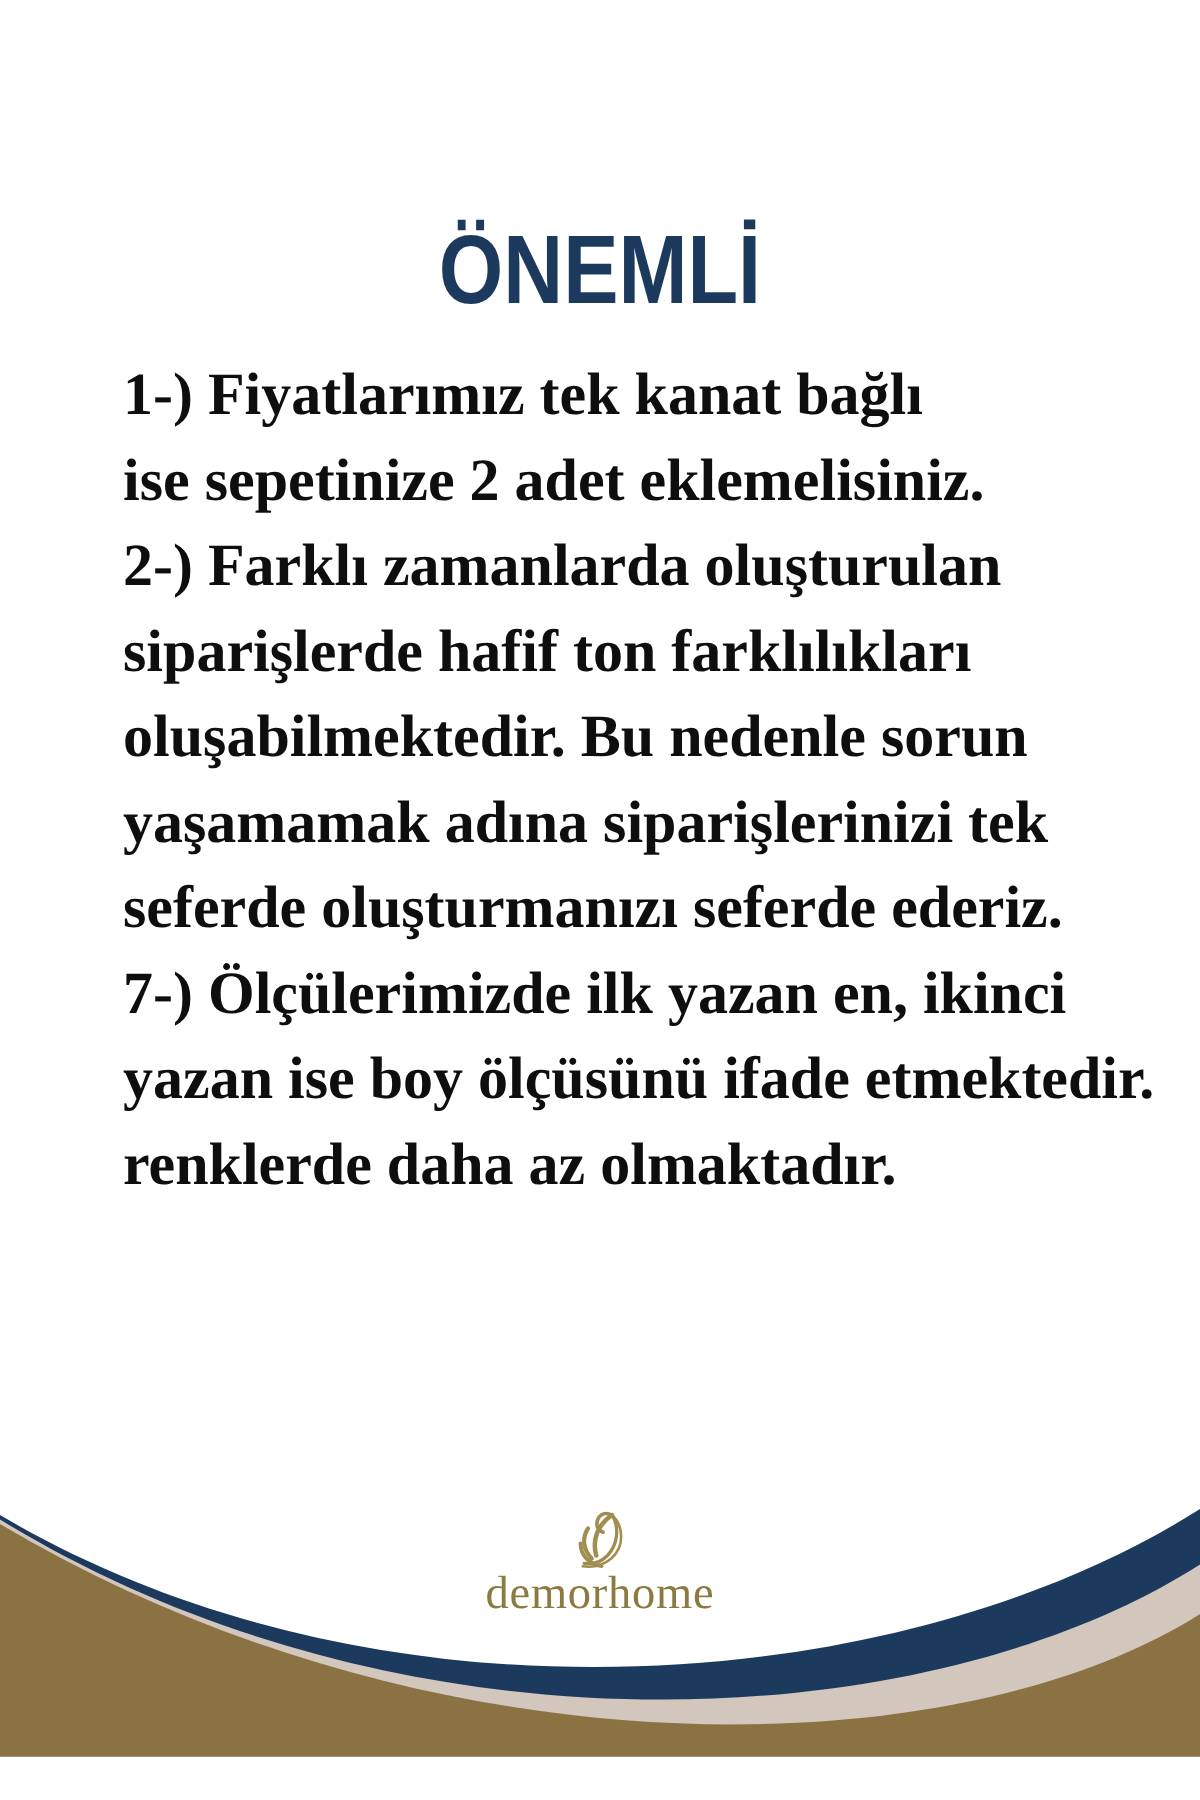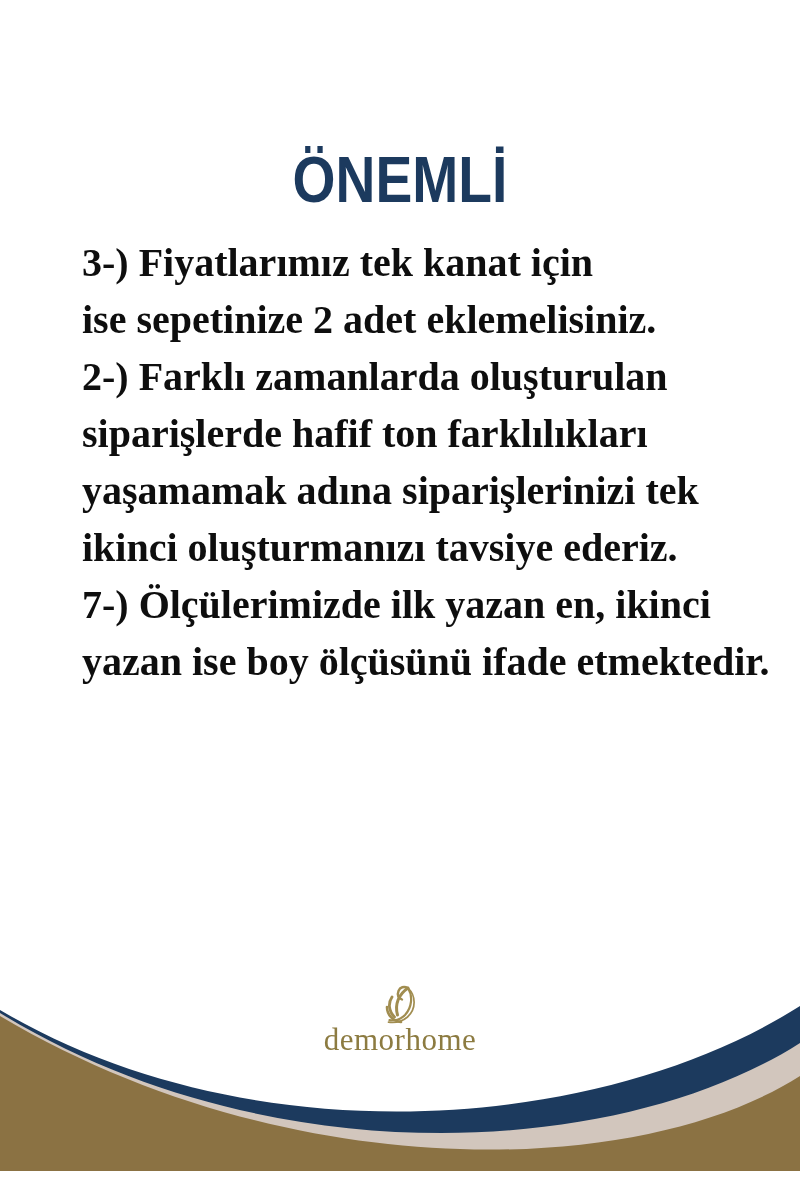--- a/index.html
+++ b/index.html
@@ -52,21 +52,21 @@
     left: 0;
     top: 0;
     width: 800px;
     height: 1200px;
     display: block;
     pointer-events: none;
   }
   .logo {
     position: absolute;
     left: 0;
-    top: 947px;
+    top: 969px;
     width: 800px;
     text-align: center;
   }
   .logo-icon {
     display: block;
     margin: 0 auto -2px auto;
     width: 36px;
     height: 40px;
   }
   .logo-text {
@@ -78,28 +78,30 @@
   }
 </style>
 </head>
 <body>
 
 <div class="canvas">
 
   <div class="page-title">ÖNEMLİ</div>
 
   <div class="body-text">
-      <div class="line"><span>3-) Fiyatlarımız </span><span class="u">tek kanat</span><span> için</span></div>
+      <div class="line"><span>1-) Fiyatlarımız </span><span class="u">tek kanat</span><span> bağlı</span></div>
       <div class="line"><span>ise sepetinize 2 adet eklemelisiniz.</span></div>
       <div class="line"><span>2-) Farklı zamanlarda oluşturulan</span></div>
       <div class="line"><span>siparişlerde hafif </span><span class="u">ton farklılıkları</span></div>
+      <div class="line"><span>oluşabilmektedir. Bu nedenle sorun</span></div>
       <div class="line"><span>yaşamamak adına siparişlerinizi tek</span></div>
-      <div class="line"><span>ikinci oluşturmanızı tavsiye ederiz.</span></div>
+      <div class="line"><span>seferde oluşturmanızı seferde ederiz.</span></div>
       <div class="line"><span>7-) Ölçülerimizde ilk yazan en, ikinci</span></div>
       <div class="line"><span>yazan ise boy ölçüsünü ifade etmektedir.</span></div>
+      <div class="line"><span>renklerde daha az olmaktadır.</span></div>
     </div>
 
   <svg class="footer-wave" viewBox="0 0 800 1200" preserveAspectRatio="none" aria-hidden="true">
     <path d="M0,972 C250,1120 600,1095 800,968 L800,1133 L0,1133 Z" style="fill:var(--navy,#1c3a5e)"></path>
     <path d="M0,975 C270,1140 620,1120 800,1005 L800,1133 L0,1133 Z" style="fill:var(--beige,#d2c6bd)"></path>
     <path d="M0,978 C290,1150 640,1140 800,1038 L800,1133 L0,1133 Z" style="fill:var(--brown,#8b7243)"></path>
   </svg>
 
   <div class="logo">
     <svg class="logo-icon" viewBox="0 0 36 40" aria-hidden="true">

